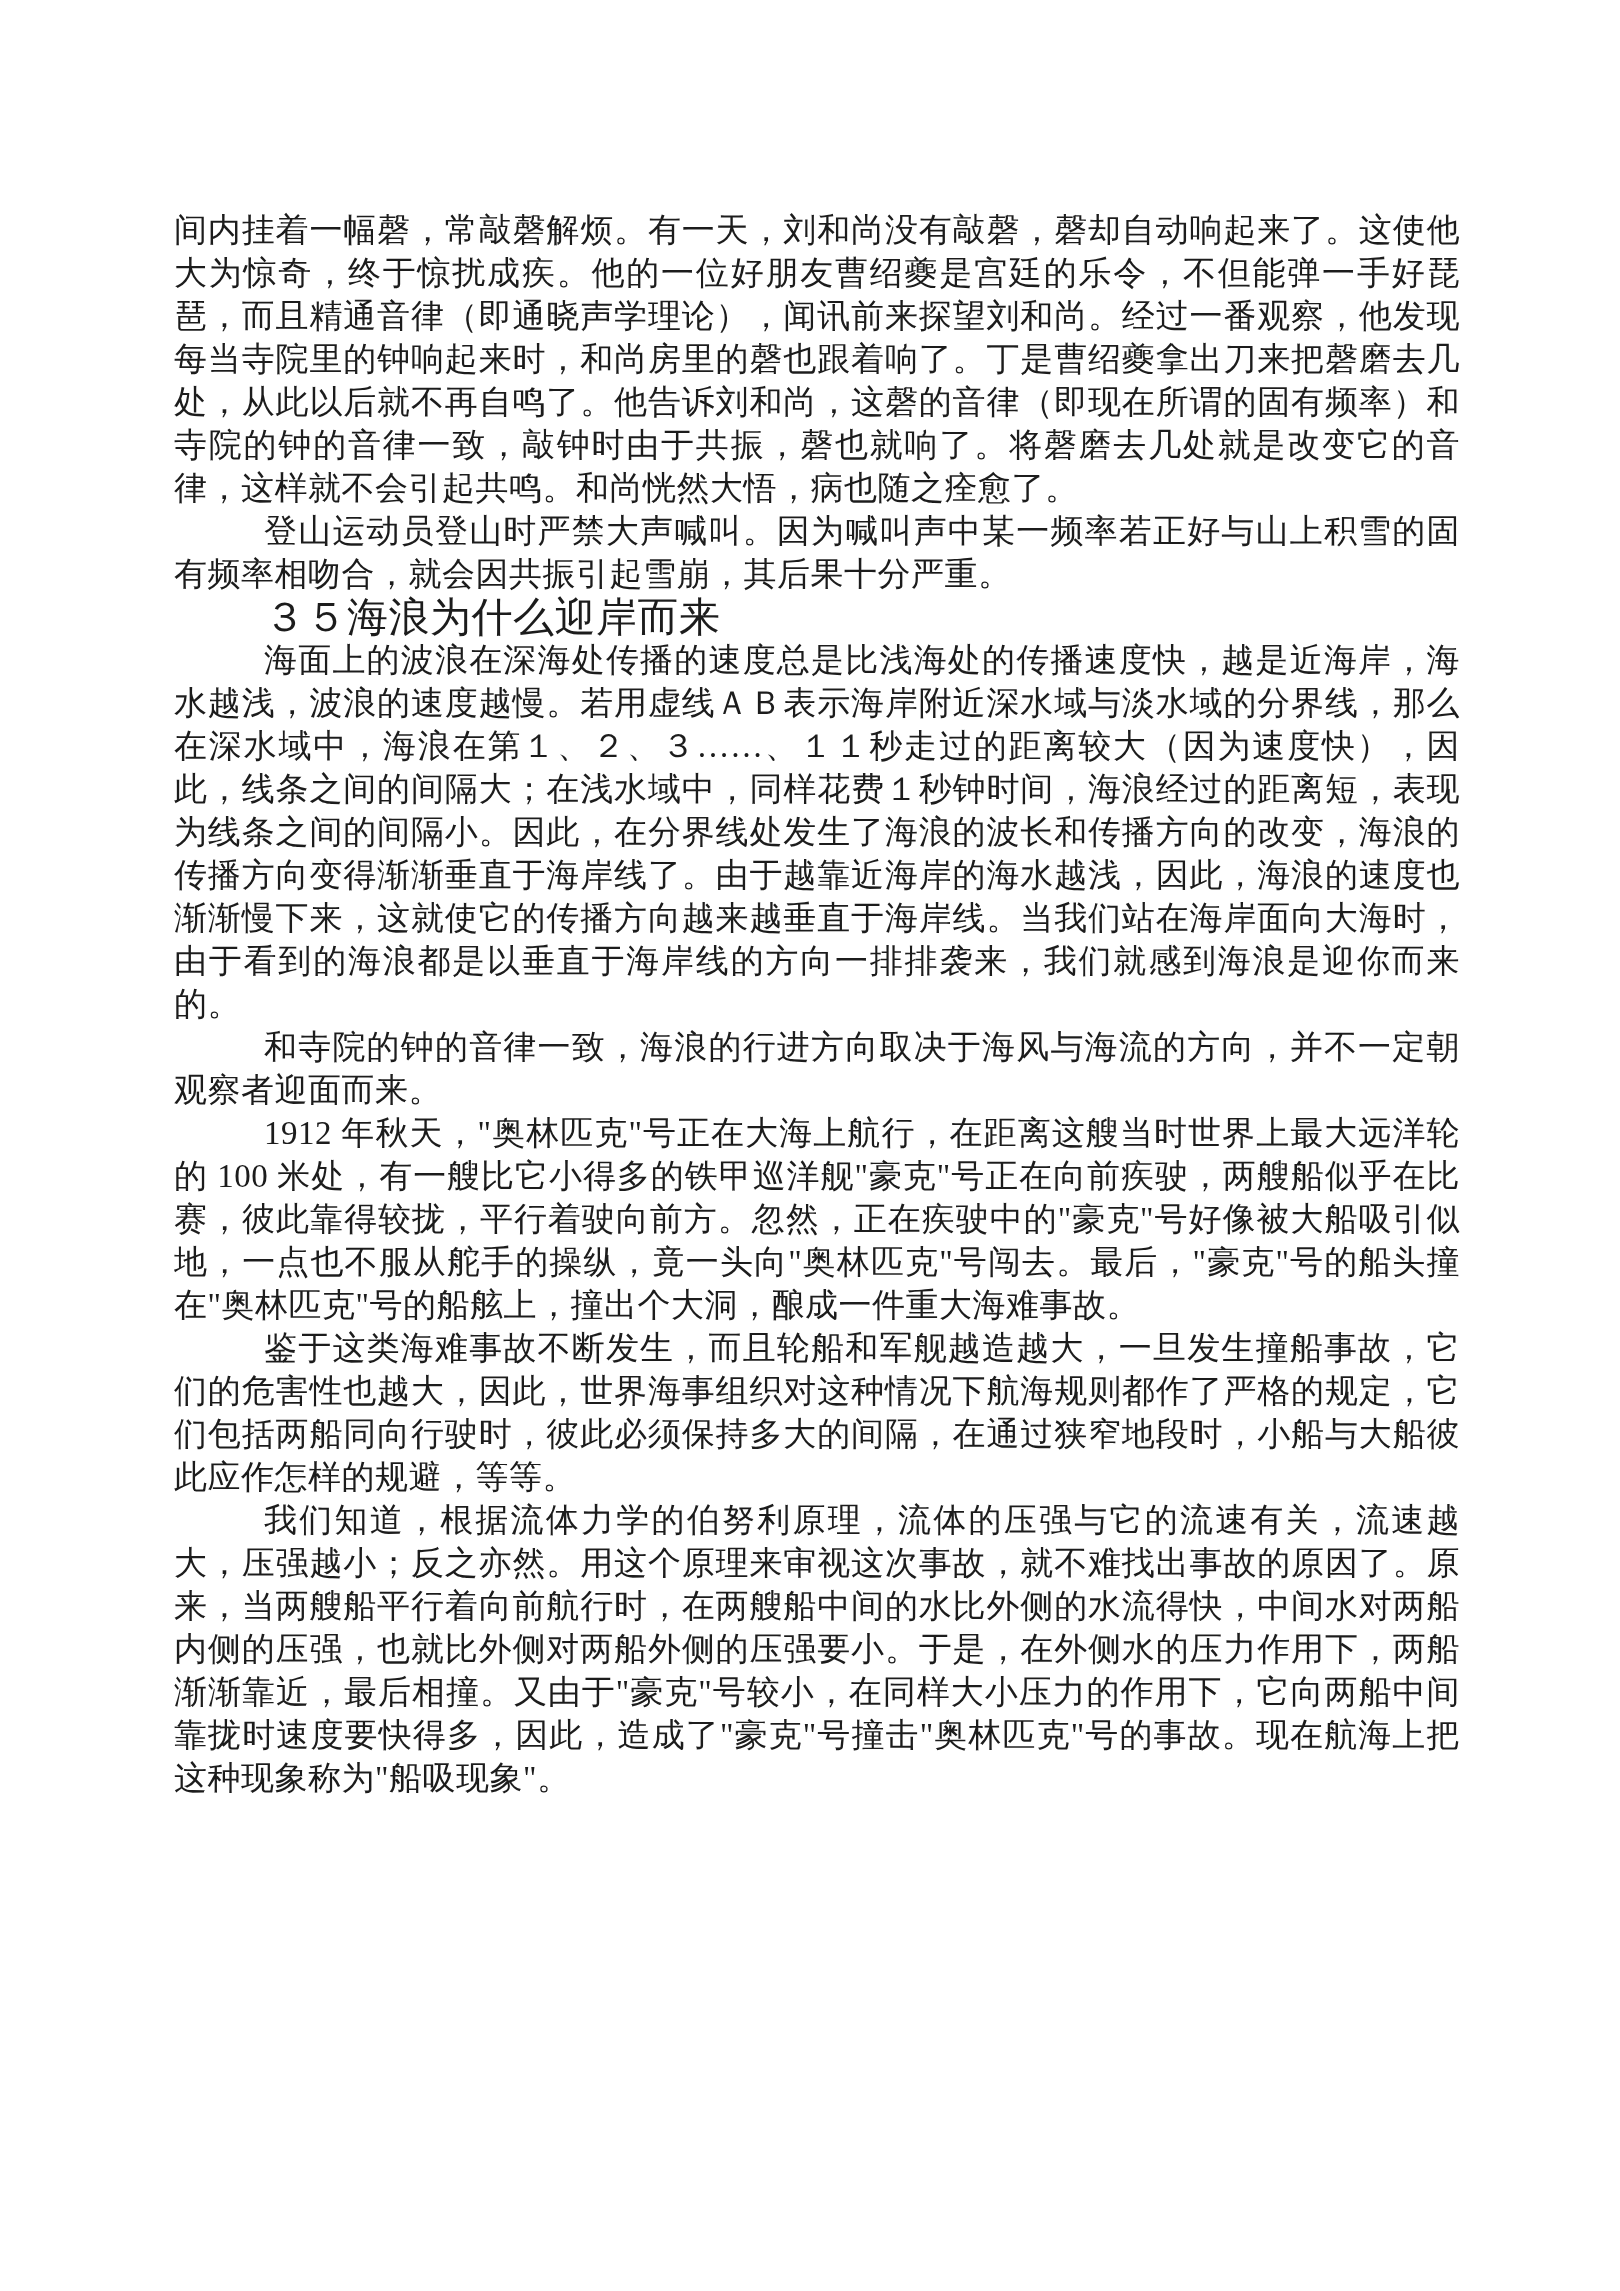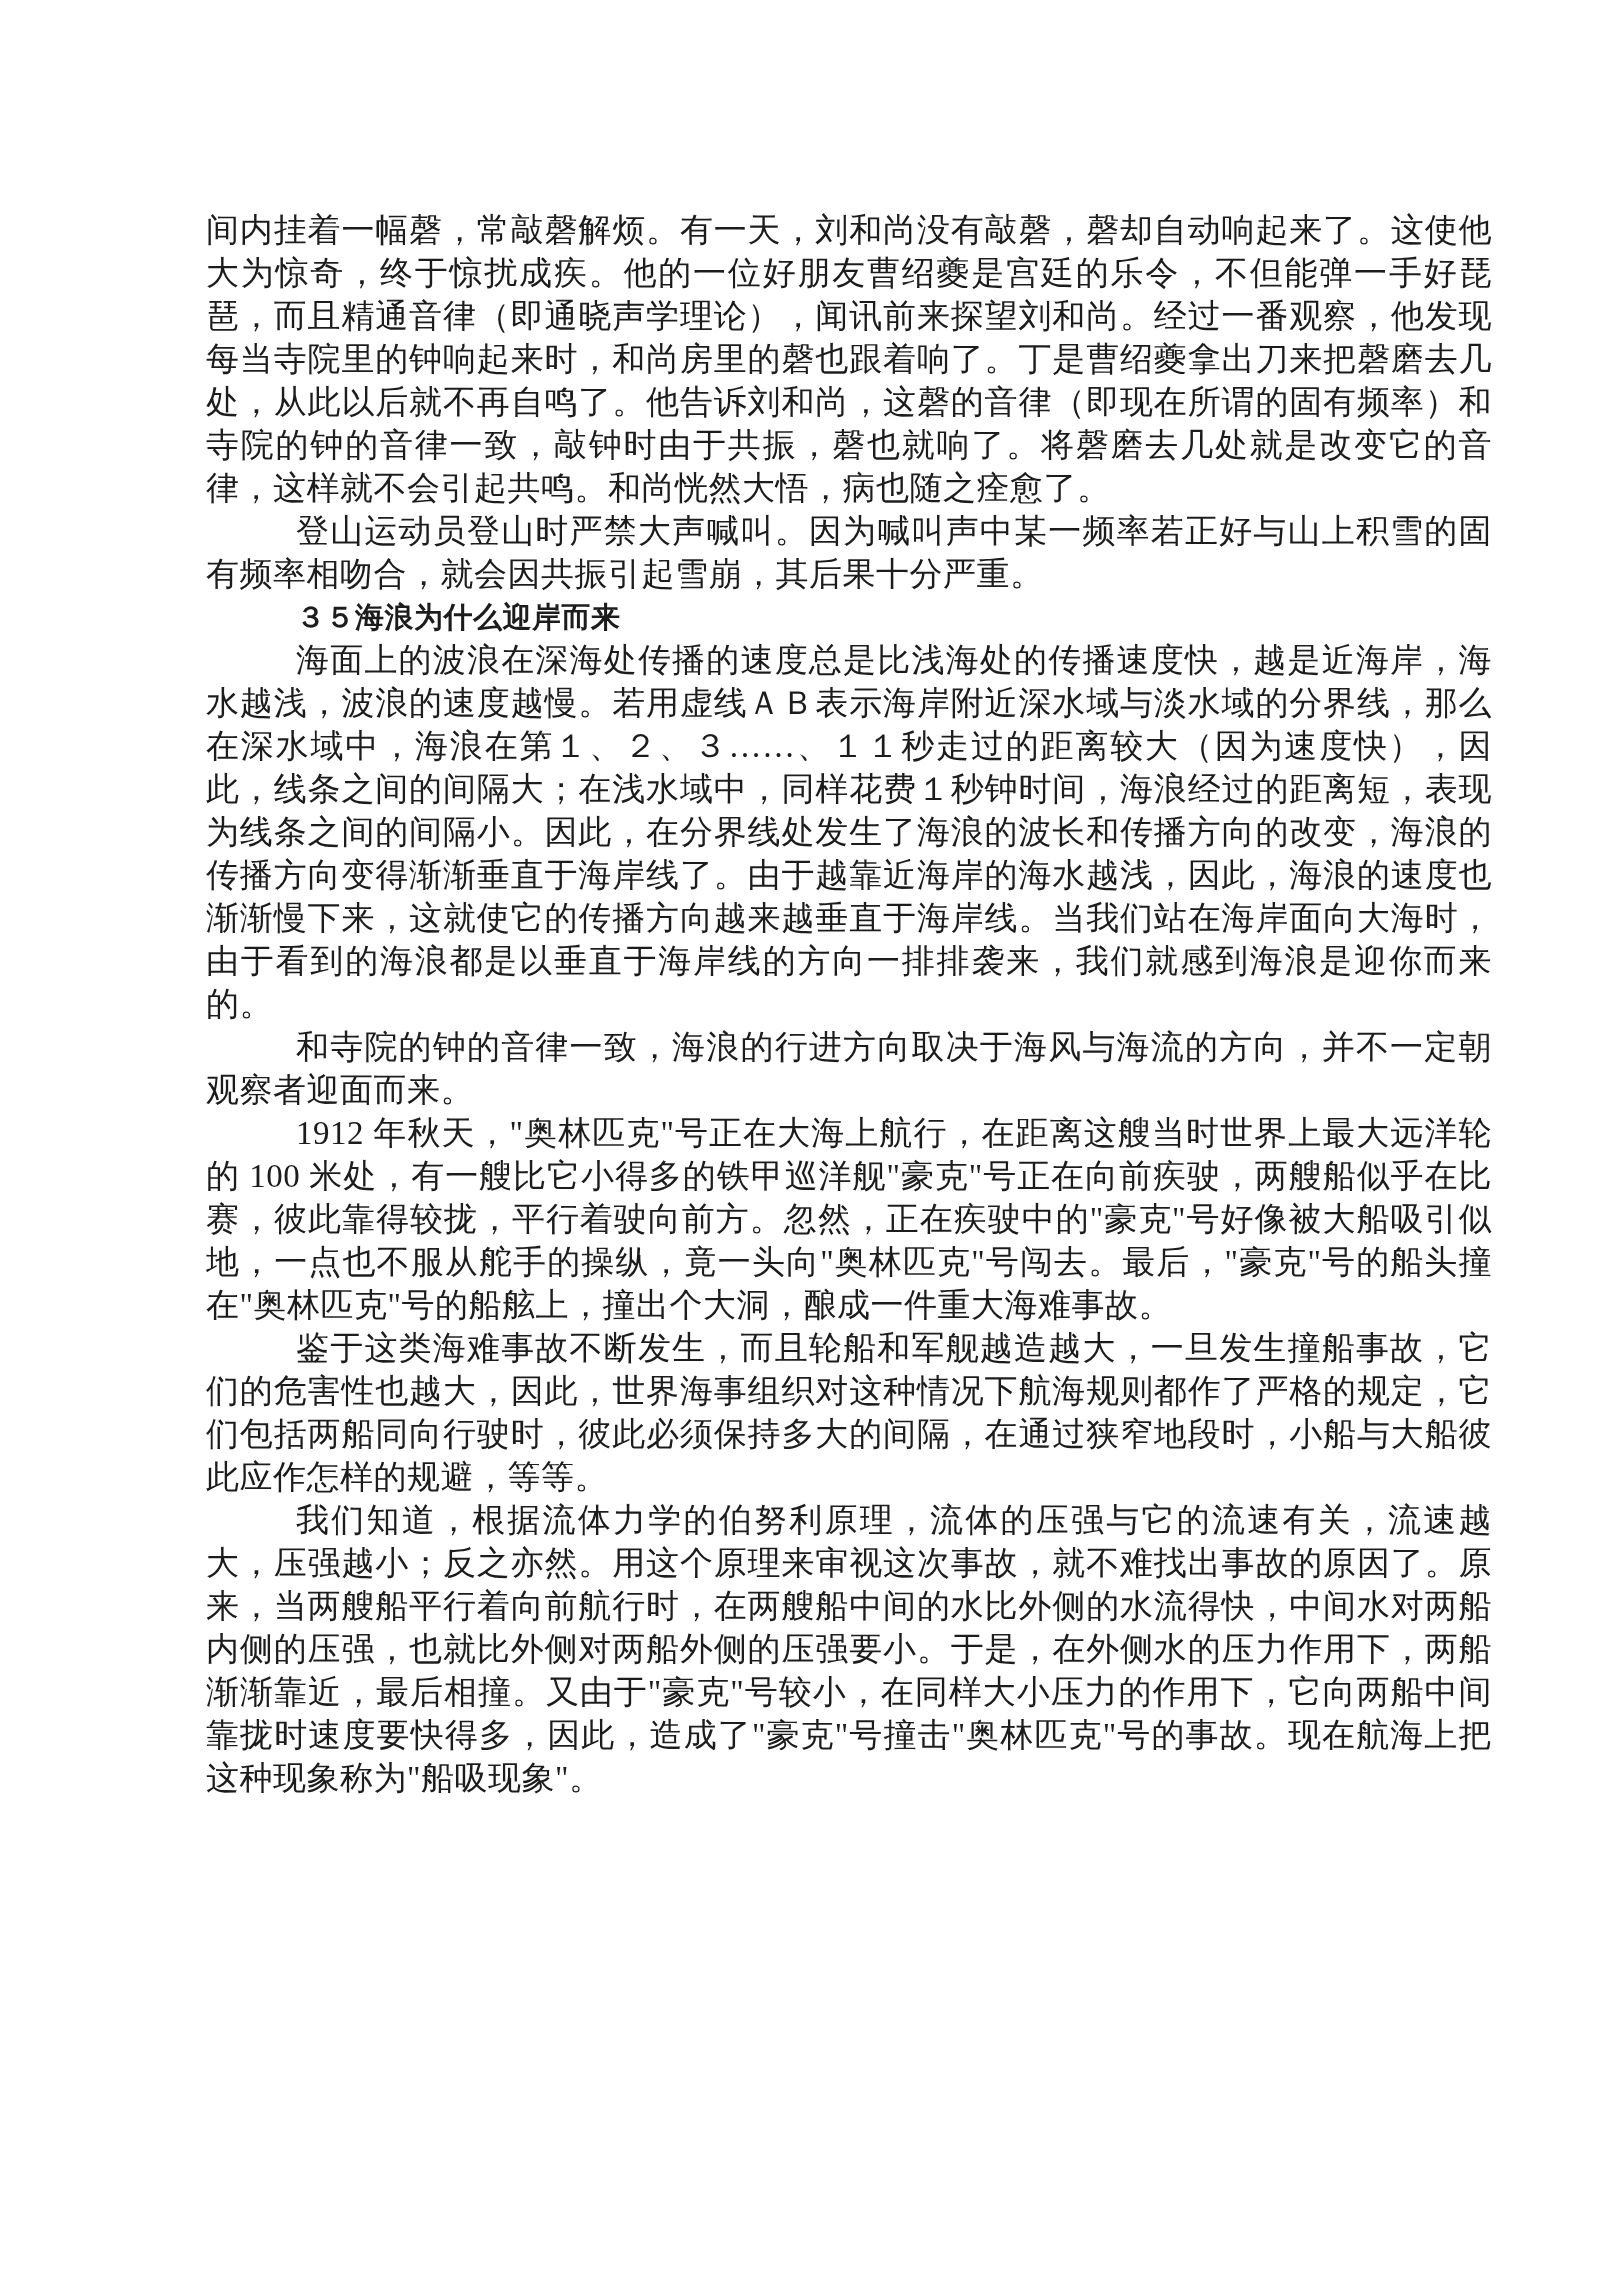--- a/index.html
+++ b/index.html
@@ -11,43 +11,42 @@
   body {
     width: 1620px;
     height: 2292px;
     position: relative;
     overflow: hidden;
   }
   .page {
     position: absolute;
     inset: 0;
     background: #ffffff;
-    margin-left: 32px;
   }
   .text-column {
     position: absolute;
     left: 174px;
     top: 209px;
     width: 1286px;
     font-family: "Liberation Serif", "DejaVu Serif", serif;
     font-size: 33px;
     line-height: 43px;
     color: #1c1c1c;
     text-align: justify;
     letter-spacing: 0.5px;
   }
   .text-column p.body {
     margin: 0;
   }
   .text-column p.body.indent {
     text-indent: 90px;
   }
   .text-column h2.heading {
-    font-size: 29px;
-    font-weight: bold;
+    font-size: 41px;
+    font-weight: normal;
     margin: 0;
     text-indent: 90px;
     text-align: left;
   }
   .text-column [data-name="section-heading-35"] {
     margin: 123px 0 39px 0;
   }
   .text-column [data-name="section-heading-36"] {
     margin: 43px 0 43px 0;
   }

